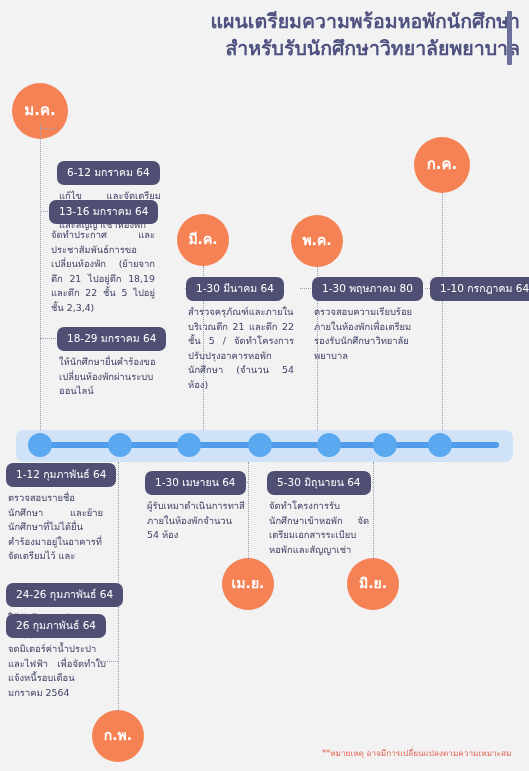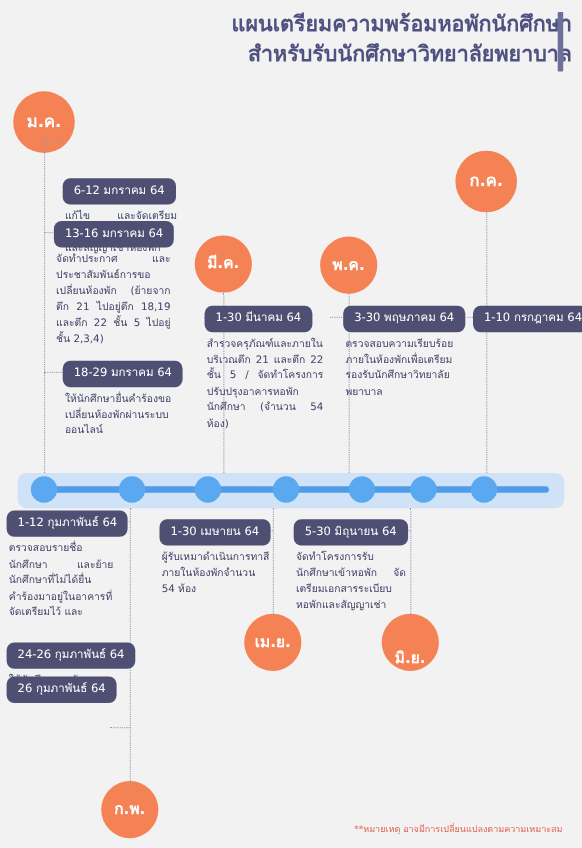--- a/index.html
+++ b/index.html
@@ -92,21 +92,21 @@
   </div>
 
   <div class="month" style="left:291px;top:215px;width:52px;height:52px;font-size:14px;">
     <span>พ.ค.</span>
   </div>
 
   <div class="month" style="left:222px;top:558px;width:52px;height:52px;font-size:14px;">
     <span>เม.ย.</span>
   </div>
 
-  <div class="month" style="left:347px;top:558px;width:52px;height:52px;font-size:14px;align-items:flex-end;">
+  <div class="month" style="left:347px;top:558px;width:52px;height:52px;font-size:14px;">
     <span>มิ.ย.</span>
   </div>
 
   <div class="month" style="left:92px;top:710px;width:52px;height:52px;font-size:14px;">
     <span>ก.พ.</span>
   </div>
 
   <div class="vline" style="left:40px;top:123px;height:307px;"></div>
   <div class="hline" style="left:40px;top:128px;width:18px;"></div>
   <div class="hline" style="left:40px;top:211px;width:18px;"></div>
@@ -156,40 +156,41 @@
     <div class="badge">18-29 มกราคม 64</div>
     <div class="body-text justify">ให้นักศึกษายื่นคำร้องขอเปลี่ยนห้องพักผ่านระบบออนไลน์</div>
   </div>
 
   <div class="card" style="left:186px;top:277px;width:108px;">
     <div class="badge">1-30 มีนาคม 64</div>
     <div class="body-text justify">สำรวจครุภัณฑ์และภายในบริเวณตึก 21 และตึก 22 ชั้น 5 / จัดทำโครงการปรับปรุงอาคารหอพักนักศึกษา (จำนวน 54 ห้อง)</div>
   </div>
 
   <div class="card" style="left:312px;top:277px;width:104px;">
-    <div class="badge">3-30 พฤษภาคม 64</div>
+    <div class="badge">1-30 พฤษภาคม 80</div>
     <div class="body-text justify">ตรวจสอบความเรียบร้อยภายในห้องพักเพื่อเตรียมรองรับนักศึกษาวิทยาลัยพยาบาล</div>
   </div>
 
   <div class="card" style="left:430px;top:277px;width:96px;">
     <div class="badge">1-10 กรกฎาคม 64</div>
   </div>
 
   <div class="card" style="left:6px;top:463px;width:97px;">
     <div class="badge">1-12 กุมภาพันธ์ 64</div>
     <div class="body-text justify">ตรวจสอบรายชื่อนักศึกษา และย้ายนักศึกษาที่ไม่ได้ยื่นคำร้องมาอยู่ในอาคารที่จัดเตรียมไว้ และ</div>
   </div>
 
   <div class="card" style="left:6px;top:583px;width:99px;">
     <div class="badge">24-26 กุมภาพันธ์ 64</div>
     <div class="body-text justify">ให้นักศึกษามารับและคืนกุญแจห้องพัก</div>
   </div>
 
   <div class="card" style="left:6px;top:614px;width:100px;">
     <div class="badge">26 กุมภาพันธ์ 64</div>
+    <div class="body-text justify">จดมิเตอร์ค่าน้ำประปาและไฟฟ้า เพื่อจัดทำใบแจ้งหนี้รอบเดือนมกราคม 2564</div>
   </div>
 
   <div class="card" style="left:145px;top:471px;width:100px;">
     <div class="badge">1-30 เมษายน 64</div>
     <div class="body-text justify">ผู้รับเหมาดำเนินการทาสีภายในห้องพักจำนวน 54 ห้อง</div>
   </div>
 
   <div class="card" style="left:267px;top:471px;width:102px;">
     <div class="badge">5-30 มิถุนายน 64</div>
     <div class="body-text justify">จัดทำโครงการรับนักศึกษาเข้าหอพัก จัดเตรียมเอกสารระเบียบหอพักและสัญญาเช่า</div>

